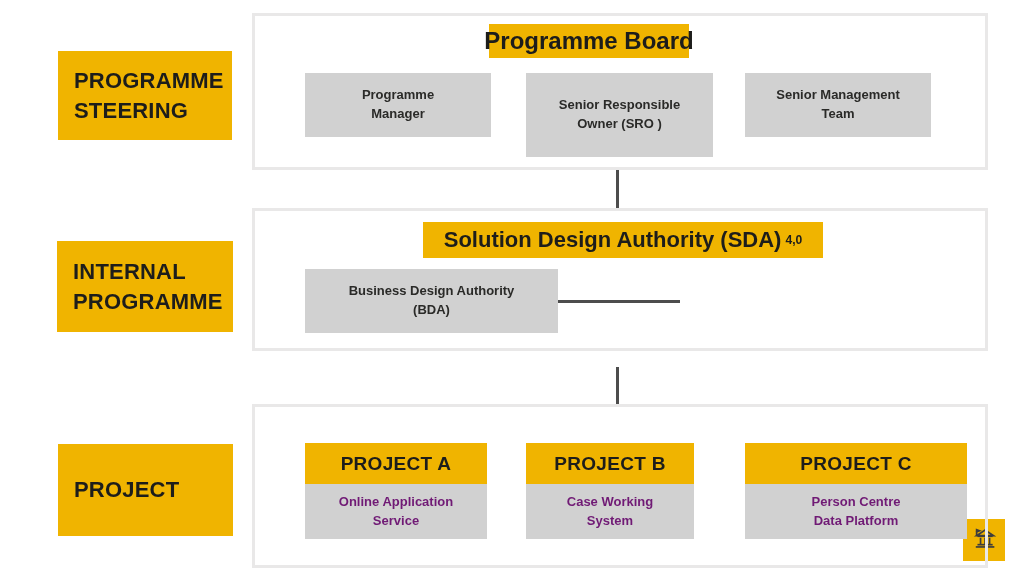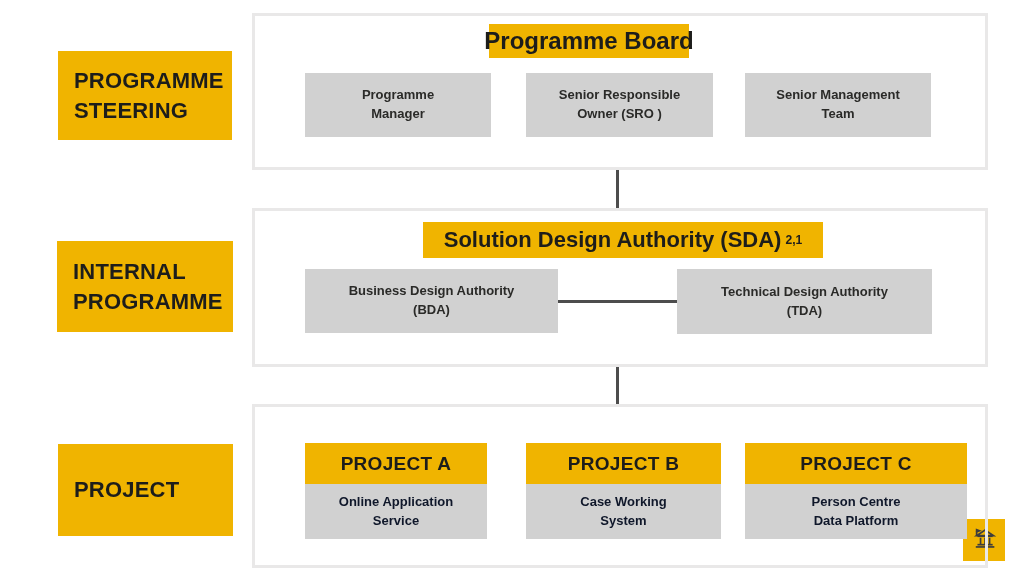--- a/index.html
+++ b/index.html
@@ -26,61 +26,61 @@
   .side-steering { left: 58px; top: 51px; width: 174px; height: 89px; }
   .side-internal { left: 57px; top: 241px; width: 176px; height: 91px; }
   .side-project  { left: 58px; top: 444px; width: 175px; height: 92px; }
 
   
   .frame {
     position: absolute; left: 252px; width: 736px;
     border: 3px solid var(--frame-border); background: transparent;
   }
   .frame-top    { top: 13px;  height: 157px; }
-  .frame-middle { top: 208px; height: 159px; text-decoration: underline; }
+  .frame-middle { top: 208px; height: 143px; text-decoration: underline; }
   .frame-bottom { top: 404px; height: 164px; }
 
   
   .band-title {
     position: absolute; background: var(--accent-yellow);
     display: flex; align-items: center; justify-content: center;
     font-size: 24px; font-weight: 700; white-space: nowrap;
   }
   .board-title { left: 234px; top: 8px;  width: 200px; height: 34px; }
   .sda-title   { left: 168px; top: 11px; width: 400px; height: 36px; font-size: 22px; }
   .sda-title sup { font-size: 0.55em; font-weight: 700; margin-left: 4px; vertical-align: super; }
 
   
   .role-box {
     position: absolute; background: var(--box-gray);
     display: flex; align-items: center; justify-content: center;
     text-align: center; font-size: 13px; font-weight: 700;
     line-height: 1.45; white-space: pre-line; color: #2A2A28;
   }
   .member-1 { left: 50px;  top: 57px; width: 186px; height: 64px; }
-  .member-2 { left: 271px; top: 57px; width: 187px; height: 64px; }
+  .member-2 { left: 271px; top: 57px; width: 187px; height: 84px; }
   .member-3 { left: 490px; top: 57px; width: 186px; height: 64px; }
   .bda-box  { left: 50px;  top: 58px; width: 253px; height: 64px; }
   .tda-box  { left: 422px; top: 58px; width: 255px; height: 65px; }
 
   
   .project-card { position: absolute; top: 36px; }
   .card-1 { left: 50px;  width: 182px; }
-  .card-2 { left: 271px; width: 195px; }
+  .card-2 { left: 271px; width: 168px; }
   .card-3 { left: 490px; width: 222px; }
   .card-header {
     height: 41px; background: var(--accent-yellow);
     display: flex; align-items: center; justify-content: center;
     font-size: 19px; font-weight: 700; letter-spacing: 0.3px;
   }
   .card-body {
     height: 55px; background: var(--box-gray);
     display: flex; align-items: center; justify-content: center;
     text-align: center; font-size: 13px; font-weight: 700;
-    line-height: 1.45; white-space: pre-line; color: #0f172a;
+    line-height: 1.45; white-space: pre-line; color: #701a75;
   }
 
   
   .vline { position: absolute; left: 616px; width: 3px; background: var(--connector); }
   .vline-1 { top: 170px; height: 38px; }
   .vline-2 { top: 367px; height: 37px; }
   .hline { position: absolute; left: 303px; top: 89px; width: 122px; height: 3px; background: var(--connector); }
 
   
   .corner-badge {
@@ -122,27 +122,25 @@
 Owner (SRO )</div>
     <div class="role-box member-3">Senior Management
 Team</div>
   </div>
 
   <div class="vline vline-1"></div>
 
   <div class="frame frame-middle">
     <div class="band-title sda-title">
       <span>Solution Design Authority (SDA)</span>
-        <sup>2,1</sup>
+        <sup>4,0</sup>
     </div>
     <div class="role-box bda-box">Business Design Authority
 (BDA)</div>
     <div class="hline"></div>
-    <div class="role-box tda-box">Technical Design Authority
-(TDA)</div>
   </div>
 
   <div class="vline vline-2"></div>
 
   <div class="frame frame-bottom">
     <div class="project-card card-1">
       <div class="card-header">PROJECT A</div>
       <div class="card-body">Online Application
 Service</div>
     </div>

